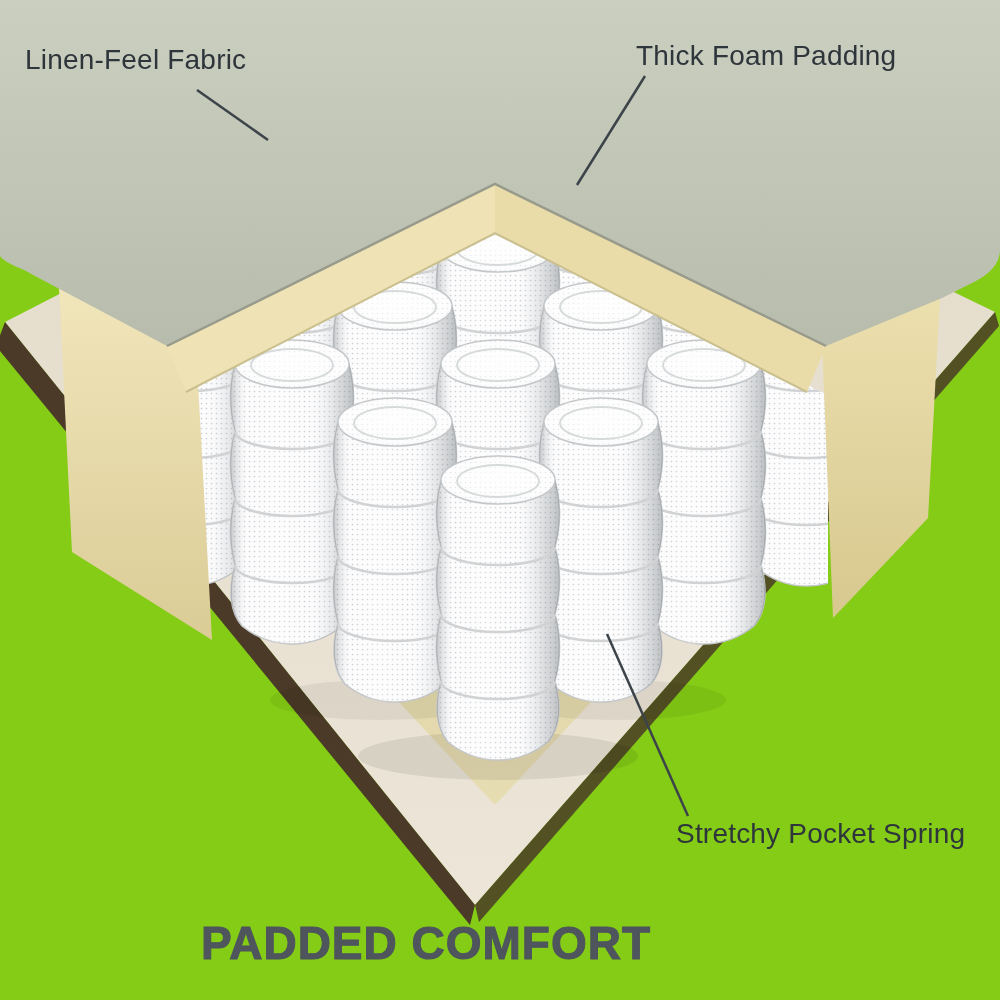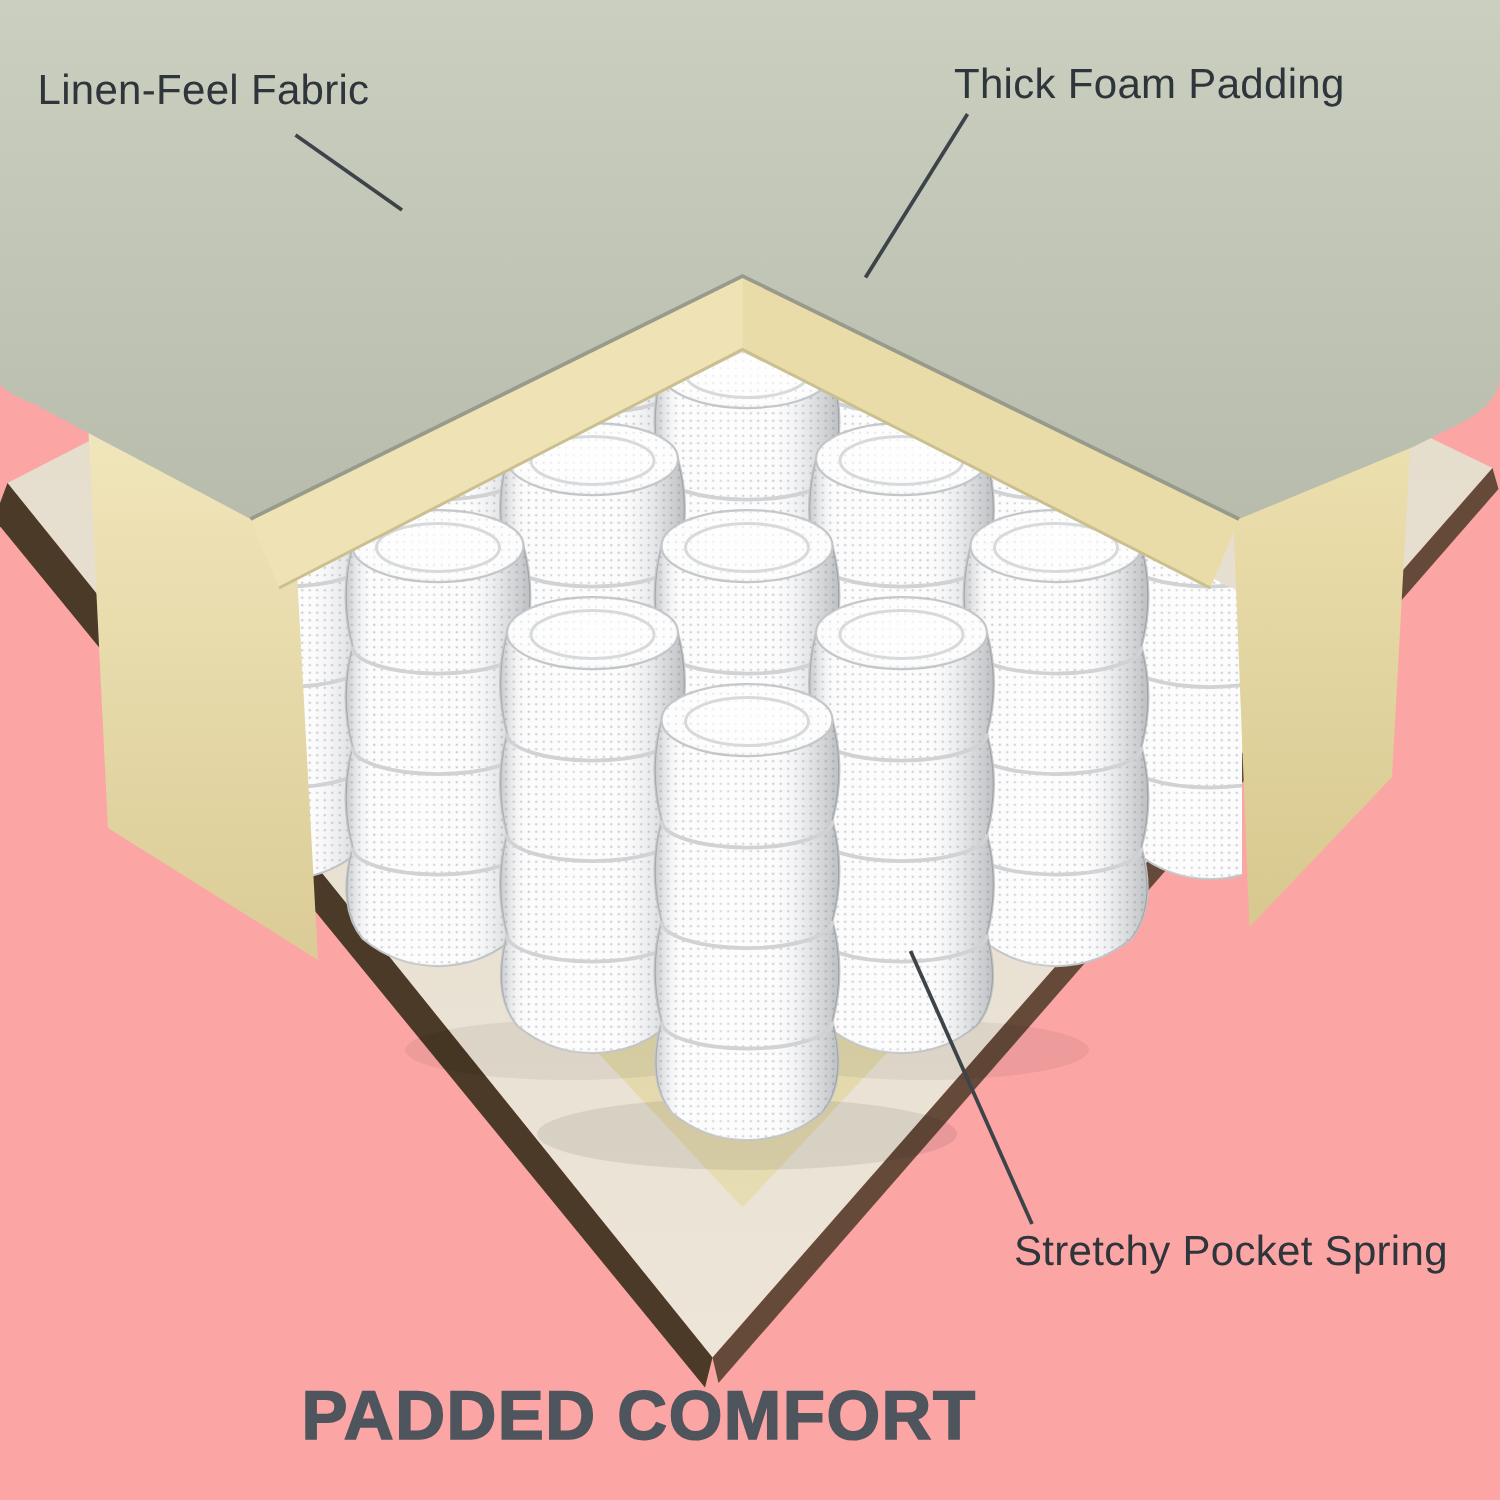--- a/index.html
+++ b/index.html
@@ -1,19 +1,19 @@
 <!DOCTYPE html>
 <html><head>
 <meta charset="utf-8">
 <style>
   html,body{margin:0;padding:0;background:#ffffff;}
   .canvas{
     position:relative;
     width:1000px;height:1000px;
-    background:#fca5a5;
+    background:#84cc16;
     overflow:hidden;
     font-family:"Liberation Sans", sans-serif;
   }
   .scene{position:absolute;left:0;top:0;width:1000px;height:1000px;}
   .callout-label{
     position:absolute;
     font-size:28px;
     color:#2e353b;
     white-space:nowrap;
     letter-spacing:.2px;

